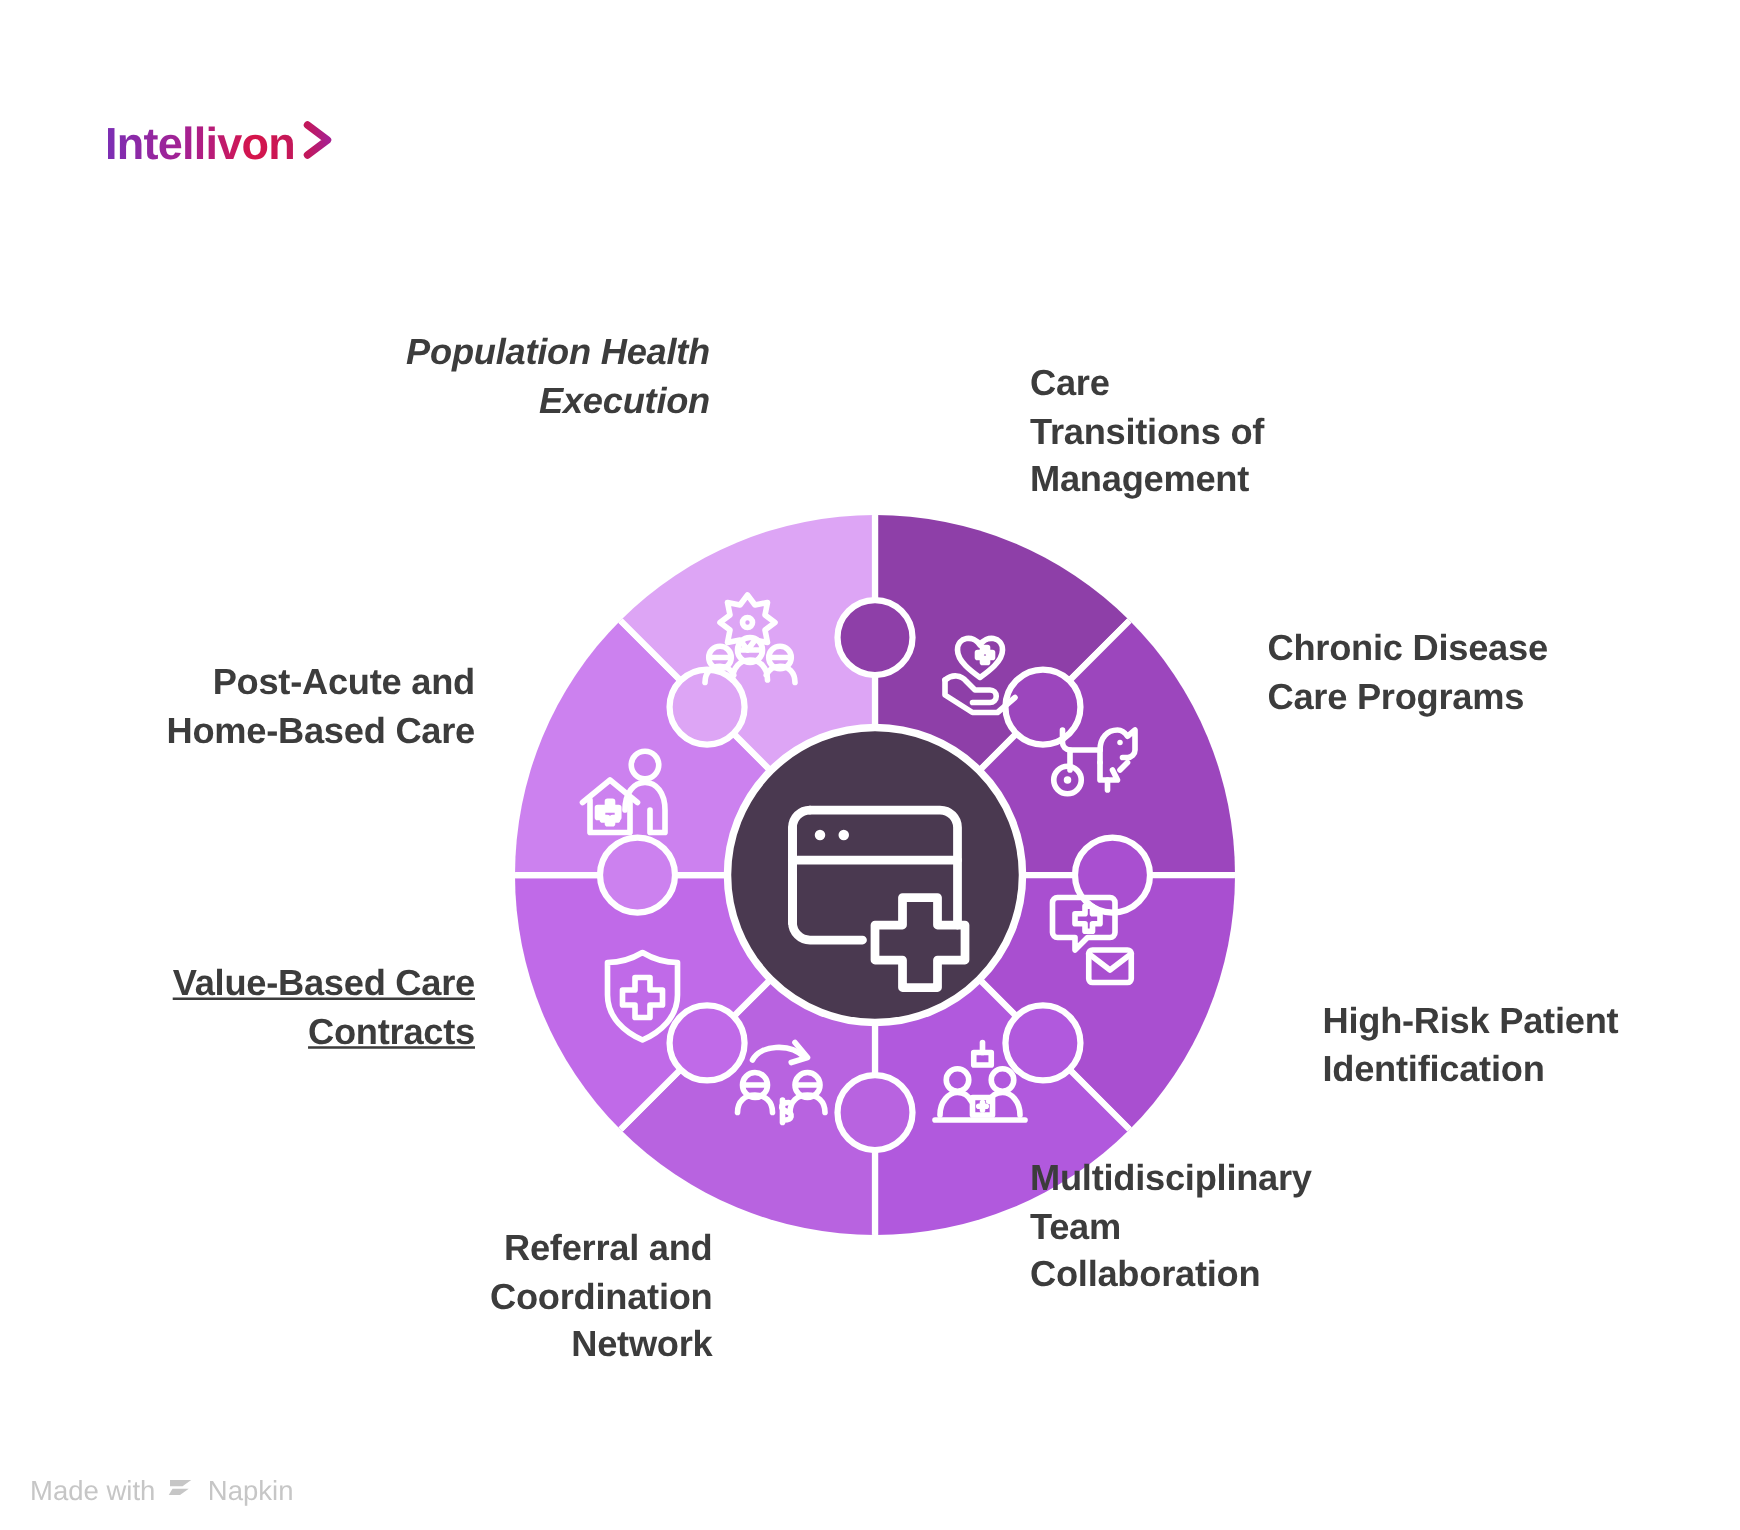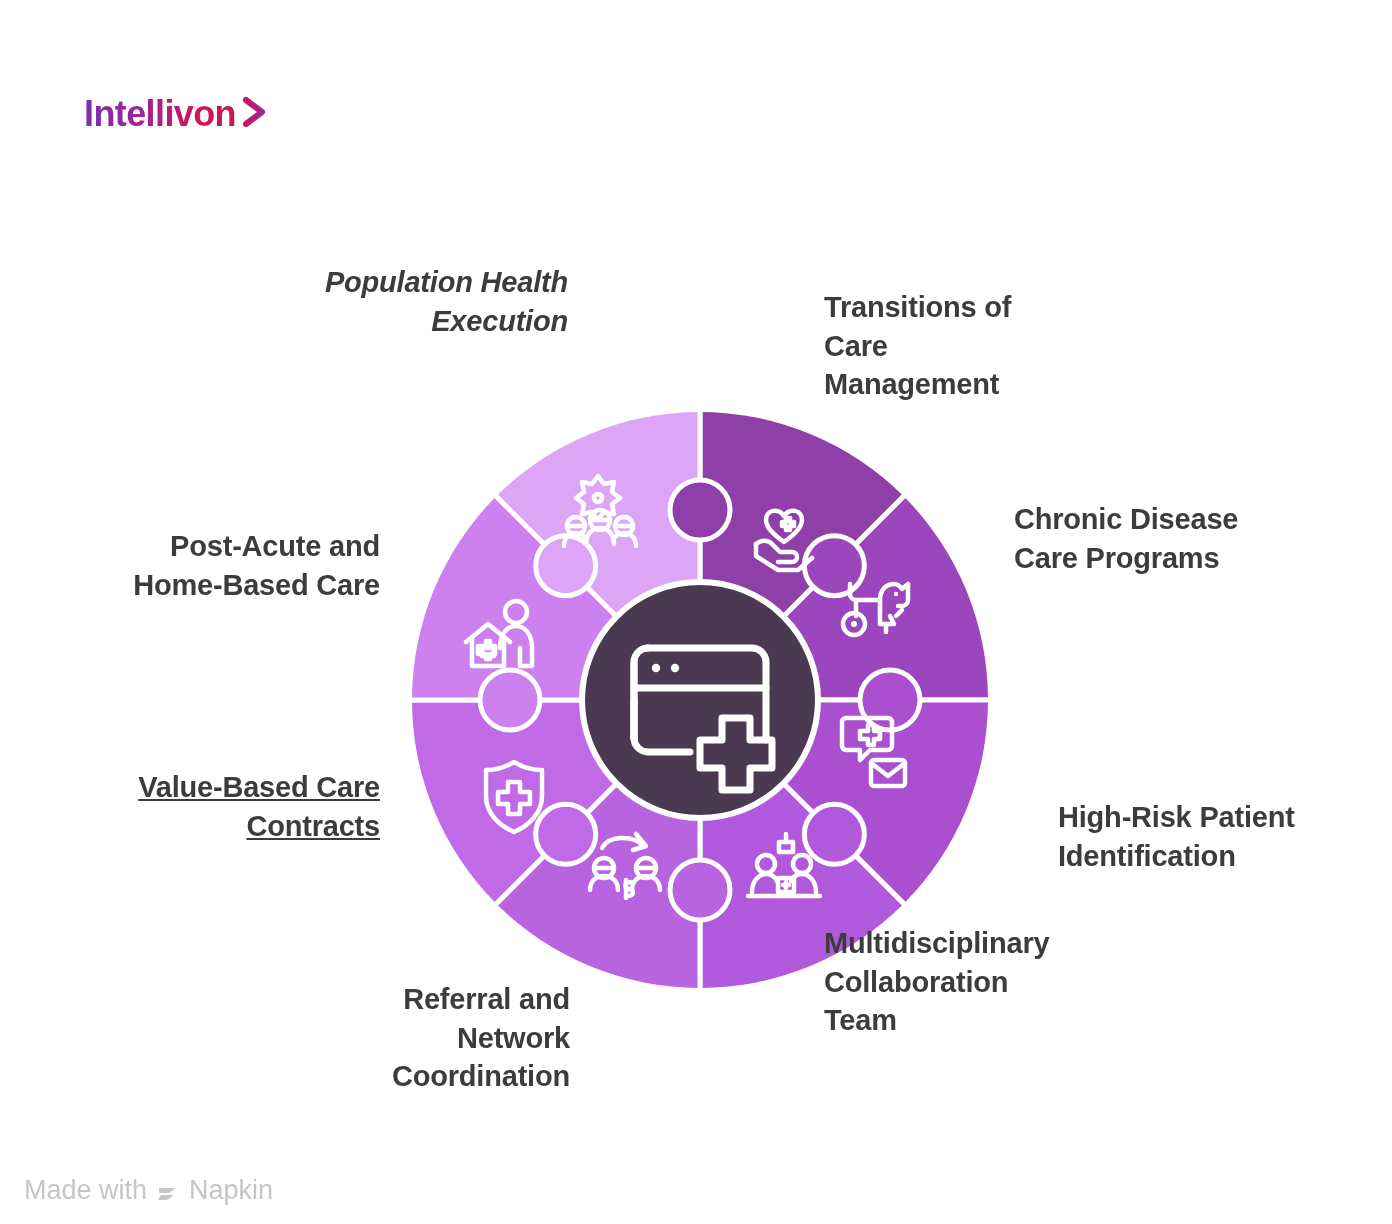--- a/index.html
+++ b/index.html
@@ -43,22 +43,22 @@
   .lbl-ref   {right:822px; top:980px;  width:300px;}
 
   .lbl-trans {left:824px;  top:288px;  width:300px;}
   .lbl-chron {left:1014px; top:500px;  width:340px;}
   .lbl-high  {left:1058px; top:768px;  width:345px;margin-top:30px;}
   .lbl-multi {left:824px;  top:924px;  width:330px;}
 
   
   .footer{
     position:absolute;left:24px;bottom:18px;
-    display:flex;align-items:flex-end;gap:9px;
-    color:#c6c6c6;font-size:27px;font-weight:400;
+    display:flex;align-items:flex-start;gap:9px;
+    color:#c6c6c6;font-size:22px;font-weight:400;
   }
   .footer svg{display:block;}
 </style>
 </head>
 <body>
 
 <div class="logo">
   <span class="logo-text">Intellivon</span>
   <span class="logo-chev">
     <svg width="34" height="40" viewBox="0 0 34 40">
@@ -217,44 +217,44 @@
   <div>Home-Based Care</div>
 </div>
 
 <div class="label r lbl-value">
   <div>Value-Based Care</div>
   <div>Contracts</div>
 </div>
 
 <div class="label r lbl-ref">
   <div>Referral and</div>
+  <div>Coordination</div>
   <div>Network</div>
-  <div>Coordination</div>
 </div>
 
 <div class="label l lbl-trans">
+  <div>Care</div>
   <div>Transitions of</div>
-  <div>Care</div>
   <div>Management</div>
 </div>
 
 <div class="label l lbl-chron">
   <div>Chronic Disease</div>
   <div>Care Programs</div>
 </div>
 
 <div class="label l lbl-high">
   <div>High-Risk Patient</div>
   <div>Identification</div>
 </div>
 
 <div class="label l lbl-multi">
   <div>Multidisciplinary</div>
+  <div>Team</div>
   <div>Collaboration</div>
-  <div>Team</div>
 </div>
 
 <div class="footer">
   <span>Made with</span>
   <span>
     <svg width="24" height="22" viewBox="0 0 24 22">
       <path d="M3,4 L20,4 L13,9 L3,9 Z" fill="#c6c6c6"></path>
       <path d="M5,11 L18,11 L11,16 L2,16 Z" fill="#c6c6c6"></path>
       <path d="M20,4 L13,18" stroke="#c6c6c6" stroke-width="0" fill="none"></path>
     </svg>

